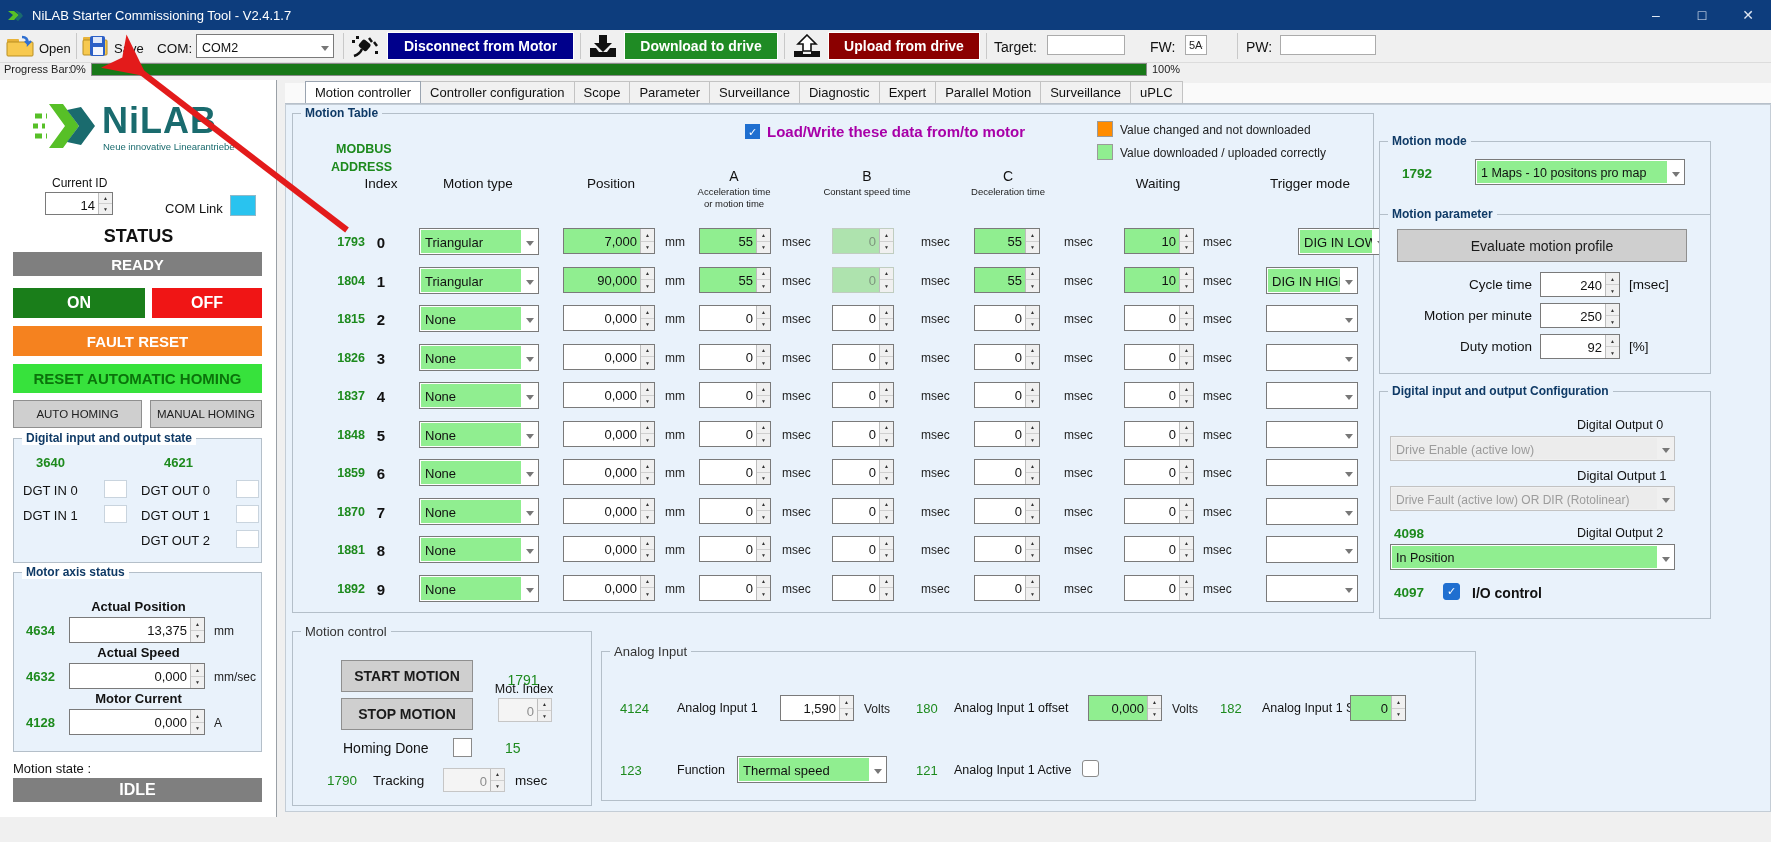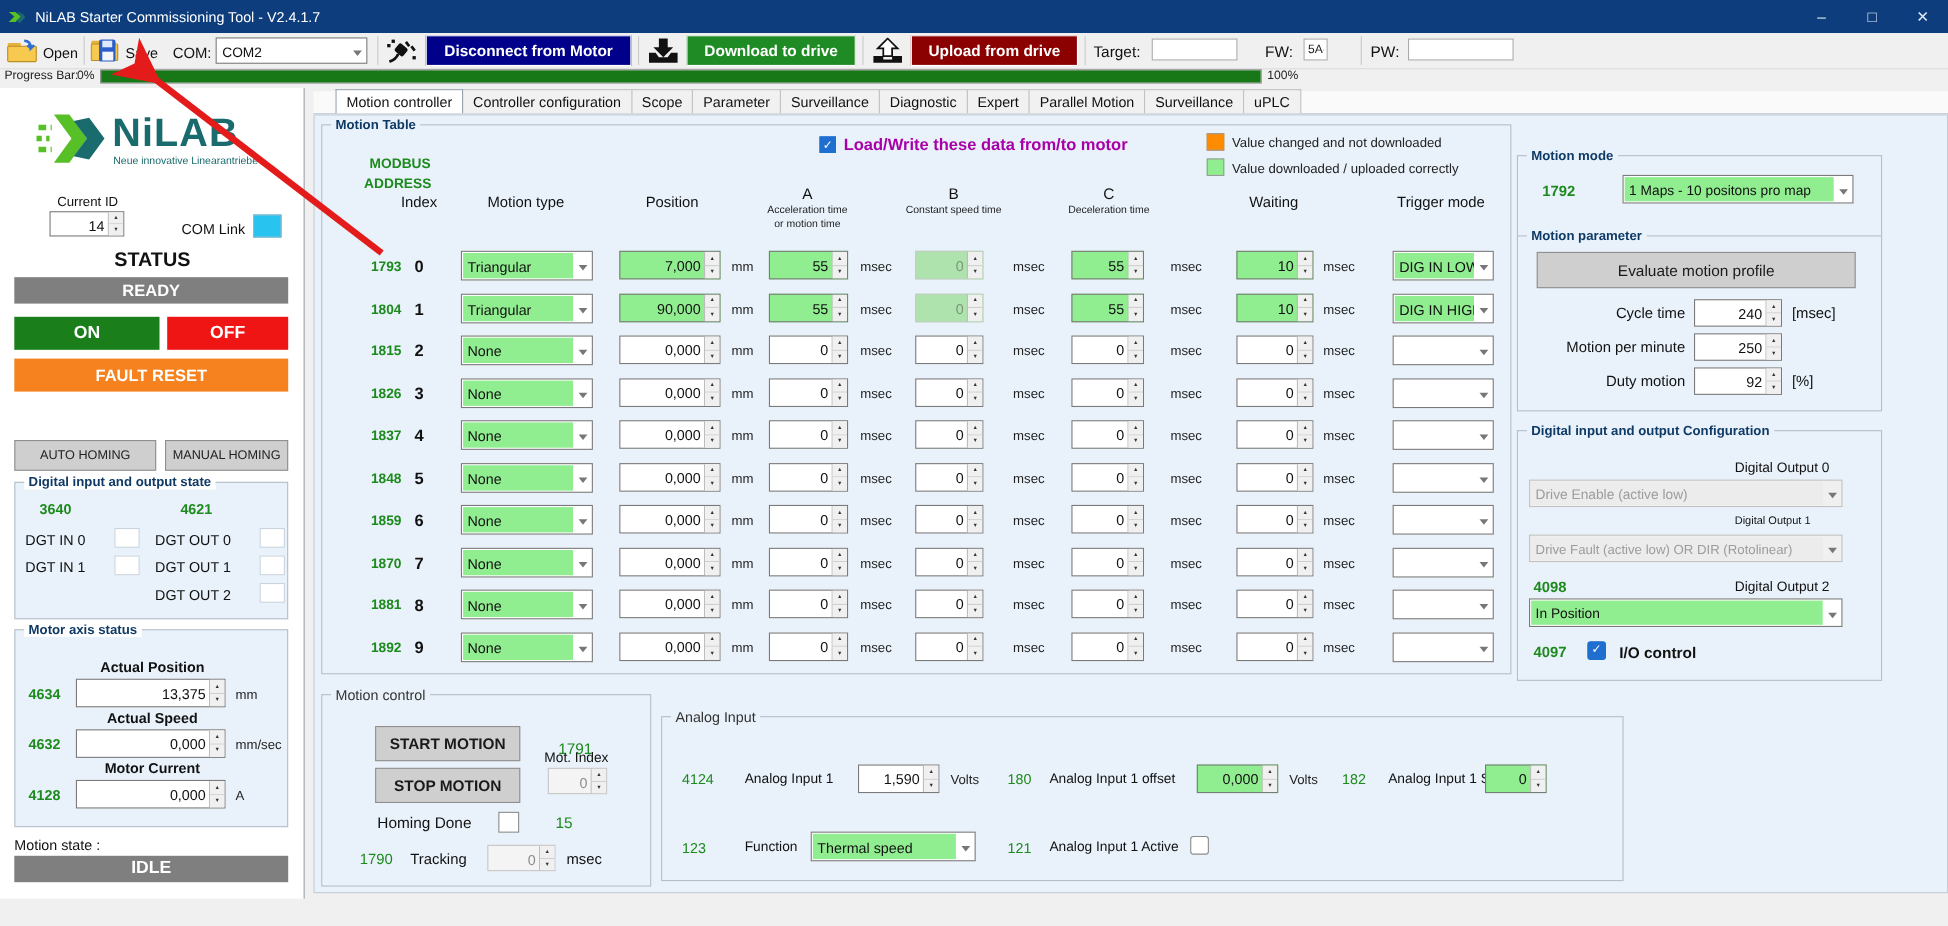--- a/index.html
+++ b/index.html
@@ -170,20 +170,21 @@
   </div>
   <span class="s-lbl" style="left:165px;top:121px;font-size:13px;">COM Link</span>
   <div class="abs" style="left:230px;top:115px;width:24px;height:19px;background:#29c3ef;border:1px solid #8fb9c9;"></div>
 
   <div class="abs" style="left:0;top:146px;width:277px;text-align:center;font-size:18px;font-weight:bold;color:#111;">STATUS</div>
   <div class="bigbar" style="top:172px;">READY</div>
 
   <div class="cmdbtn" style="left:13px;top:208px;width:132px;height:30px;background:#1a7e1a;font-size:16px;">ON</div>
   <div class="cmdbtn" style="left:152px;top:208px;width:110px;height:30px;background:#f01515;font-size:16px;">OFF</div>
   <div class="cmdbtn" style="left:13px;top:246px;width:249px;height:30px;background:#f5821f;font-size:15px;">FAULT RESET</div>
+  <div class="cmdbtn" style="left:13px;top:284px;width:249px;height:29px;background:#37e23c;color:#0b730b;font-size:15px;">RESET AUTOMATIC HOMING</div>
   <div class="graybtn" style="left:13px;top:320px;width:129px;height:28px;">AUTO HOMING</div>
   <div class="graybtn" style="left:150px;top:320px;width:112px;height:28px;">MANUAL HOMING</div>
 
   <div class="gbx" style="left:13px;top:358px;width:249px;height:125px;">
     <span class="gt onwhite">Digital input and output state</span>
     <span class="abs" style="left:22px;top:16px;color:#1d8a1d;font-weight:bold;font-size:13px;">3640</span>
     <span class="abs" style="left:150px;top:16px;color:#1d8a1d;font-weight:bold;font-size:13px;">4621</span>
     <div id="dgt-io" class="abs" style="left:0;top:0;width:249px;height:125px;">
         <div style="position:absolute;left:9px;top:44px;font-size:13px;color:#111;">DGT IN 0</div>
         <div style="position:absolute;left:90px;top:41px;width:23px;height:18px;background:#fff;border:1px solid #c9d4de;box-sizing:border-box;"></div>
@@ -319,21 +320,21 @@
         </div>
         <div style="position:absolute;left:771px;top:121px;font-size:12px;color:#222;">msec</div>
         <div class="spin green" style="left:831px;top:114px;width:70px;">
           <div class="v" style="">10</div>
           <div class="btns" style="">
             <div class="b" style="">▲</div>
             <div class="b" style="">▼</div>
           </div>
         </div>
         <div style="position:absolute;left:910px;top:121px;font-size:12px;color:#222;">msec</div>
-        <div class="ddl green" style="left:973px;top:114px;width:92px;">
+        <div class="ddl green" style="left:1005px;top:114px;width:92px;">
           <div class="v" style="">DIG IN LOW</div>
           <div class="ar" style=""></div>
         </div>
         <div style="position:absolute;left:10px;top:159.5px;width:62px;text-align:right;color:#1d8a1d;font-weight:bold;font-size:12.5px;">1804</div>
         <div style="position:absolute;left:74px;top:158.5px;width:28px;text-align:center;font-weight:bold;font-size:15px;color:#111;">1</div>
         <div class="ddl green" style="left:126px;top:152.5px;width:120px;">
           <div class="v" style="">Triangular</div>
           <div class="ar" style=""></div>
         </div>
         <div class="spin green" style="left:270px;top:152.5px;width:92px;">
@@ -893,21 +894,21 @@
     <span class="abs" style="left:249px;top:124px;font-size:13.5px;color:#111;">[%]</span>
   </div>
 
   <div class="gbx" style="left:1093px;top:286px;width:332px;height:228px;">
     <span class="gt">Digital input and output Configuration</span>
     <span class="abs" style="left:197px;top:26px;font-size:12.5px;color:#111;">Digital Output 0</span>
     <div class="ddl dis" style="left:10px;top:44px;width:285px;height:25px;">
       <span class="v" style="font-size:12.5px;">Drive Enable (active low)</span>
       <span class="ar"></span>
     </div>
-    <span class="abs" style="left:197px;top:76px;font-size:10px;color:#111;">Digital Output 1</span>
+    <span class="abs" style="left:197px;top:76px;font-size:13px;color:#111;">Digital Output 1</span>
     <div class="ddl dis" style="left:10px;top:94px;width:285px;height:25px;">
       <span class="v" style="font-size:12px;">Drive Fault (active low) OR DIR (Rotolinear)</span>
       <span class="ar"></span>
     </div>
     <span class="abs" style="left:14px;top:134px;color:#1d8a1d;font-weight:bold;font-size:13.5px;">4098</span>
     <span class="abs" style="left:197px;top:134px;font-size:12.5px;color:#111;">Digital Output 2</span>
     <div class="ddl green" style="left:10px;top:152px;width:285px;height:26px;">
       <span class="v" style="font-size:12.5px;">In Position</span>
       <span class="ar"></span>
     </div>

